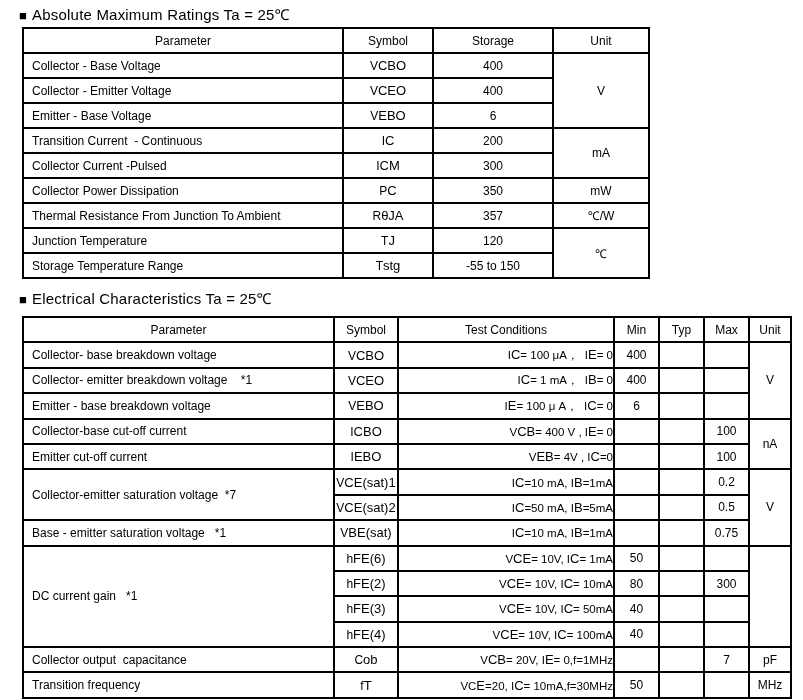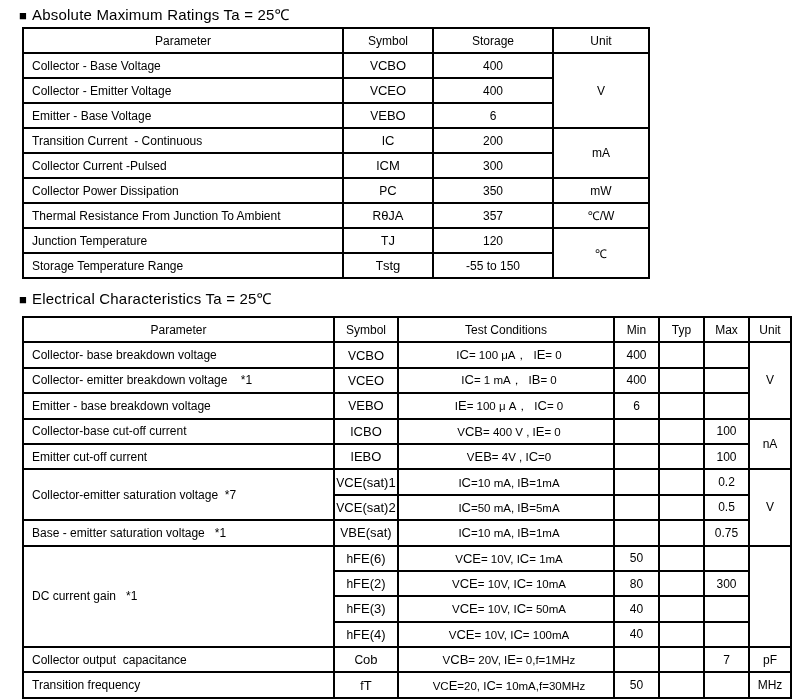--- a/index.html
+++ b/index.html
@@ -16,21 +16,21 @@
   #t2wrap { top:316px; }
   table { border-collapse:collapse; table-layout:fixed; }
   td, th {
     border:2px solid #000000; font-size:12px; font-weight:normal;
     padding:0; overflow:hidden; vertical-align:middle;
   }
   #amr-table td, #amr-table th { height:23px; }
   #ec-table td, #ec-table th { height:23.4px; }
   th { text-align:center; }
   td.p  { text-align:left; padding-left:8px; white-space:pre-wrap;margin-top:8px; }
-  td.cond { text-align:center; padding-left:6px; white-space:pre-wrap; font-size:11.5px; }
+  td.cond { text-align:right; padding-left:6px; white-space:pre-wrap; font-size:11.5px; }
   td.c  { text-align:center; }
   .sb { font-size:13px; }
 </style>
 </head>
 <body>
 
 <div class="title" id="title-amr"><span class="marker">■</span><span>Absolute Maximum Ratings Ta = 25℃</span></div>
 
 <div class="twrap" id="t1wrap">
 <table id="amr-table">

